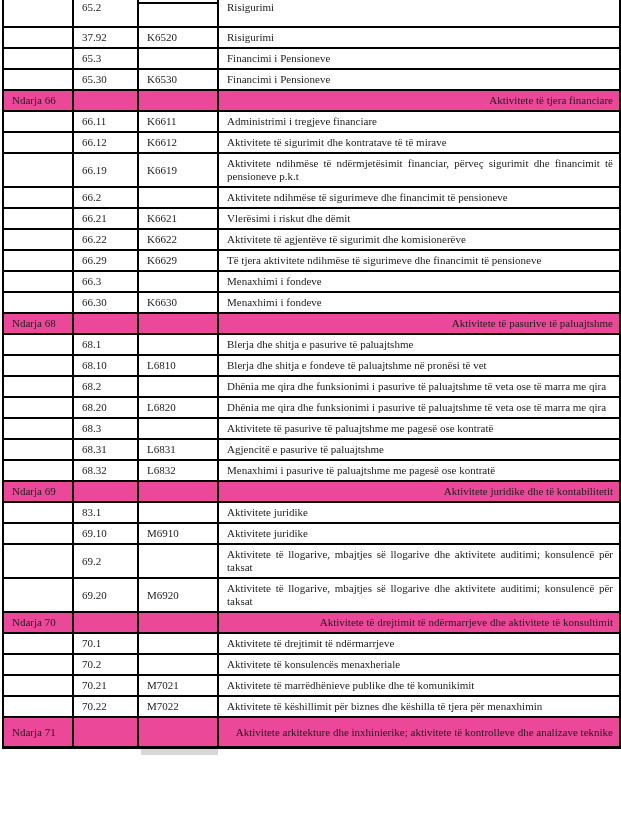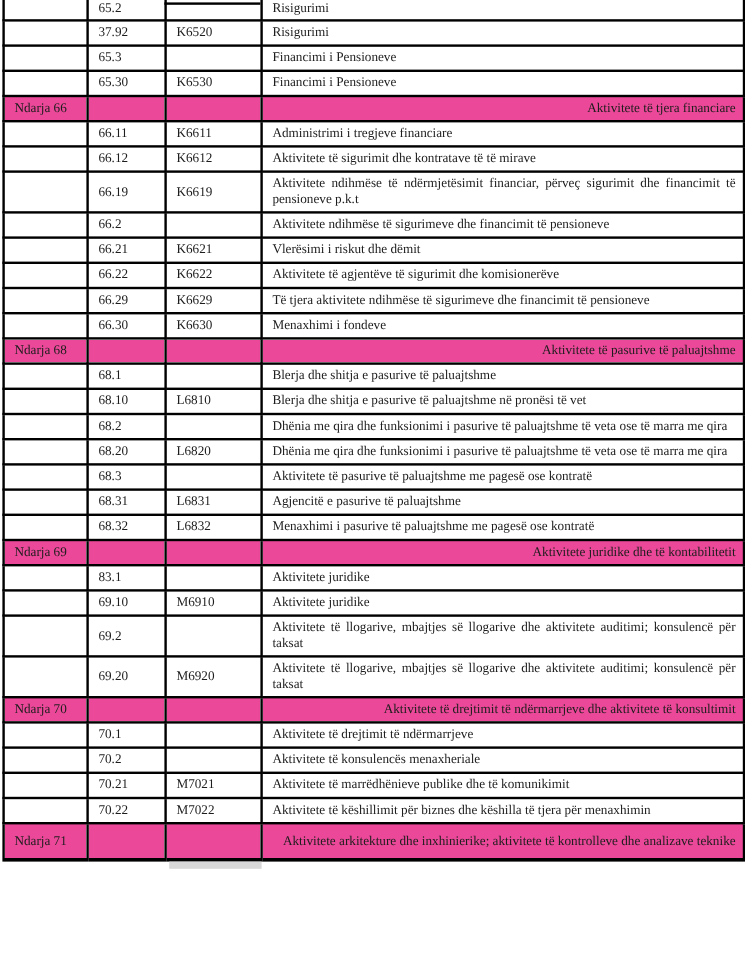--- a/index.html
+++ b/index.html
@@ -36,21 +36,21 @@
   td.code-cell     { padding-left: 10px; }
   td.nace-cell     { vertical-align: top; padding-left: 7px; padding-top: 3px; }
   td.desc-cell     { text-align: justify; padding-right: 5px; }
 
   tr.division-row td { background: #ec4899; }
   tr.division-row td.desc-cell { text-align: right; }
 
   tr.first-row td {
     border-top: none;
     padding-top: 1px;
-    padding-bottom: 2px;
+    padding-bottom: 12px;
     margin-left: 17px;
   }
   tr.last-row td {
     border-bottom-width: 3px;
     height: 22px;
   }
   
   .top-cell-border-artifact {
     position: absolute;
     left: 137px;
@@ -147,41 +147,47 @@
           <td class="desc-cell">Aktivitete të agjentëve të sigurimit dhe komisionerëve</td>
         </tr>
         <tr class="">
           <td class="division-cell"></td>
           <td class="code-cell">66.29</td>
           <td class="nace-cell">K6629</td>
           <td class="desc-cell">Të tjera aktivitete ndihmëse të sigurimeve dhe financimit të pensioneve</td>
         </tr>
         <tr class="">
           <td class="division-cell"></td>
+          <td class="code-cell">66.3</td>
+          <td class="nace-cell"></td>
+          <td class="desc-cell">Menaxhimi i fondeve</td>
+        </tr>
+        <tr class="">
+          <td class="division-cell"></td>
           <td class="code-cell">66.30</td>
           <td class="nace-cell">K6630</td>
           <td class="desc-cell">Menaxhimi i fondeve</td>
         </tr>
         <tr class="division-row">
           <td class="division-cell">Ndarja 68</td>
           <td class="code-cell"></td>
           <td class="nace-cell"></td>
           <td class="desc-cell">Aktivitete të pasurive të paluajtshme</td>
         </tr>
         <tr class="">
           <td class="division-cell"></td>
           <td class="code-cell">68.1</td>
           <td class="nace-cell"></td>
           <td class="desc-cell">Blerja dhe shitja e pasurive të paluajtshme</td>
         </tr>
         <tr class="">
           <td class="division-cell"></td>
           <td class="code-cell">68.10</td>
           <td class="nace-cell">L6810</td>
-          <td class="desc-cell">Blerja dhe shitja e pasurive të paluajtshme në pronësi të vet</td>
+          <td class="desc-cell">Blerja dhe shitja e fondeve të paluajtshme në pronësi të vet</td>
         </tr>
         <tr class="">
           <td class="division-cell"></td>
           <td class="code-cell">68.2</td>
           <td class="nace-cell"></td>
           <td class="desc-cell">Dhënia me qira dhe funksionimi i pasurive të paluajtshme të veta ose të marra me qira</td>
         </tr>
         <tr class="">
           <td class="division-cell"></td>
           <td class="code-cell">68.20</td>

